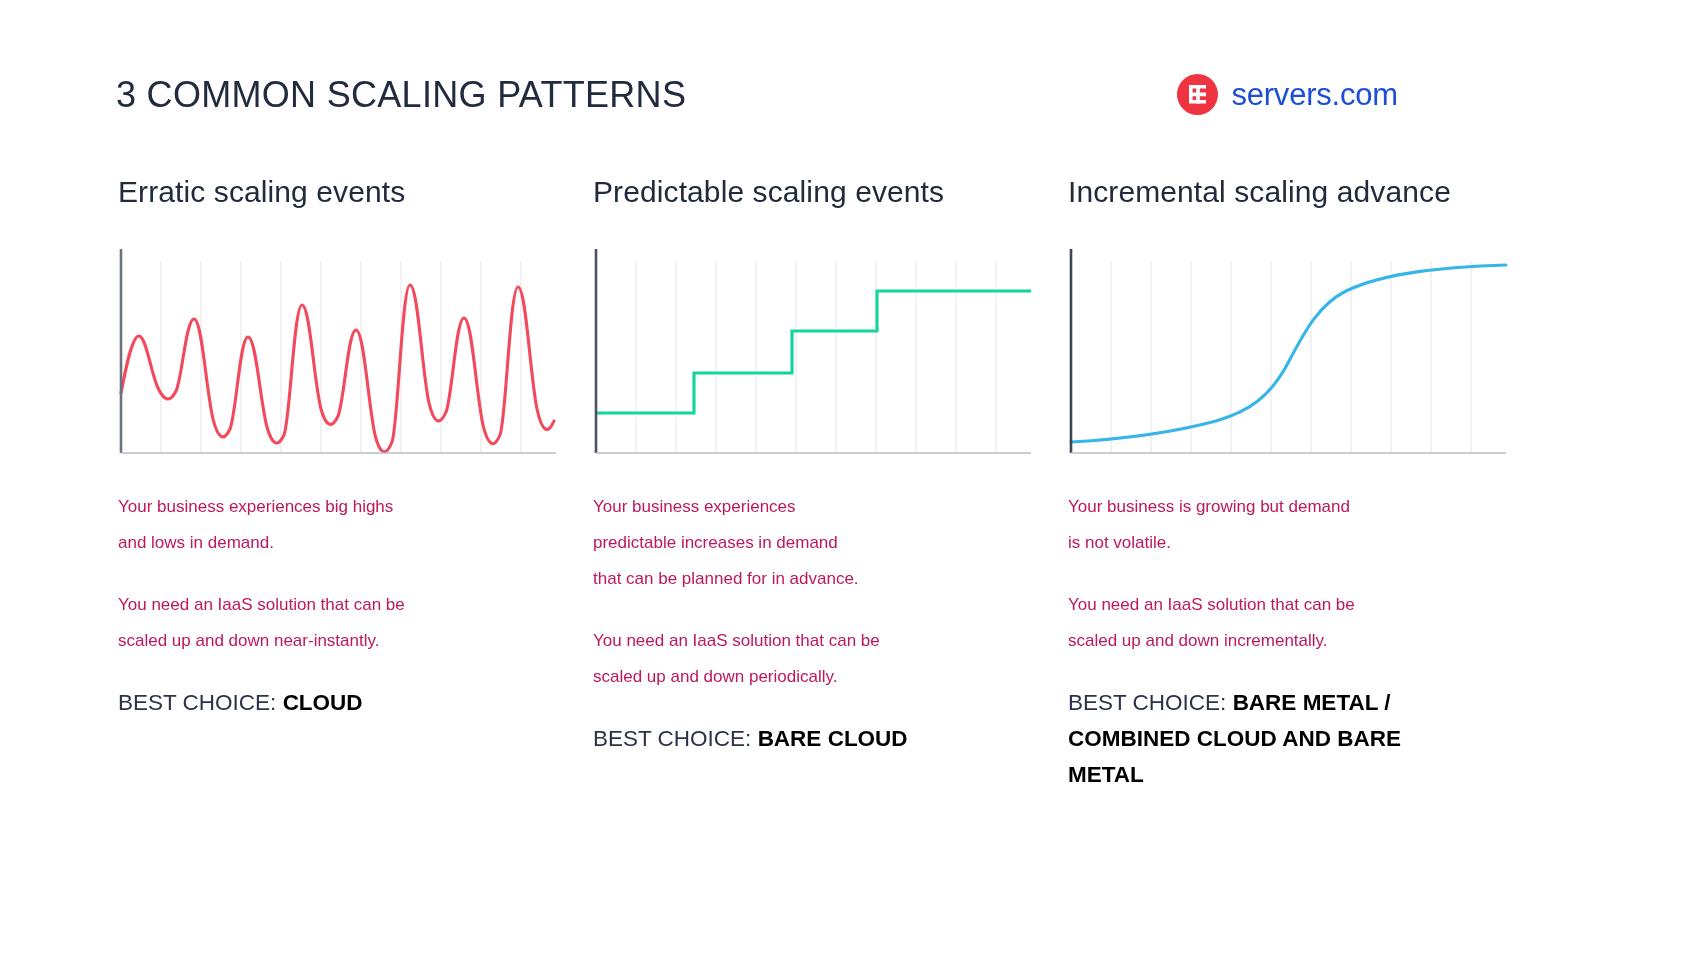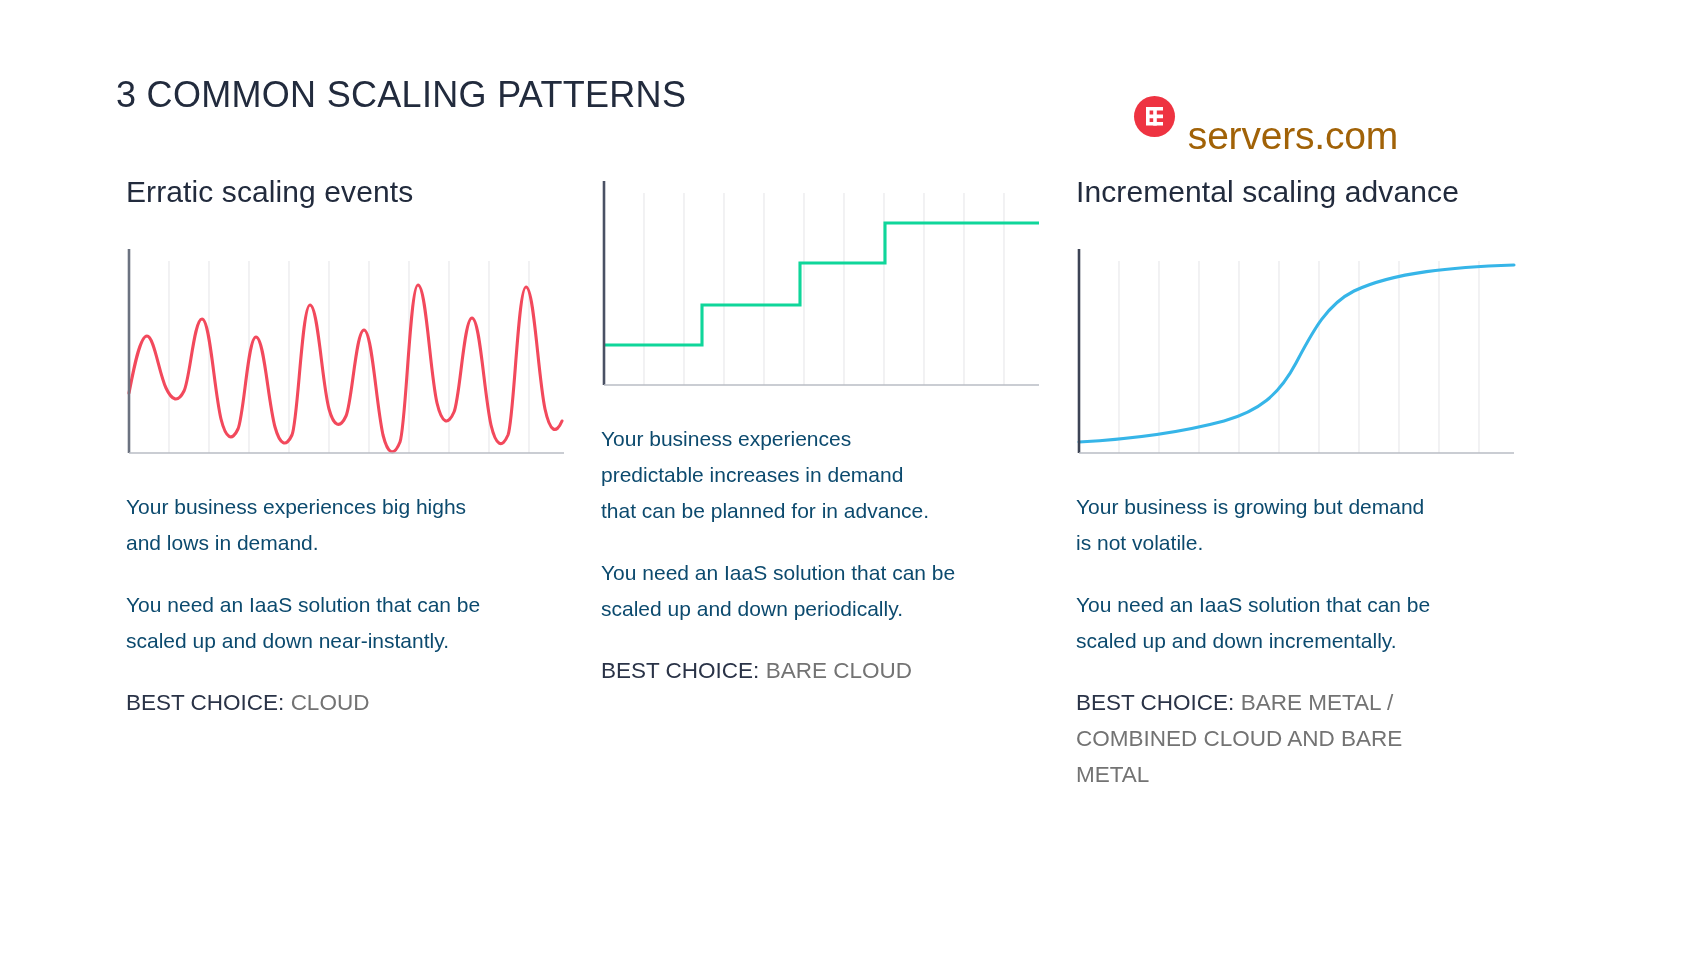--- a/index.html
+++ b/index.html
@@ -49,32 +49,31 @@
     background: #ee3341;
     position: relative;
     flex: 0 0 auto;
   }
   .brand-mark svg {
     position: absolute;
     left: 0;
     top: 0;
   }
   .brand-name {
-    font-size: 39px;
-    font-weight: 400;
-    color: #a16207;
+    font-size: 31px;
+    font-weight: 400;
+    color: #1d4ed8;
     letter-spacing: -0.2px;
     white-space: nowrap;
-    margin-top: 40px;
   }
 
   
   .columns {
     position: absolute;
-    left: 8px;
+    left: 0;
     top: 175px;
     width: 1547px;
     display: flex;
   }
   .column {
     width: 520px;
     position: relative;
   }
   .column.c1 { margin-left: 116px; }
   .column.c2 { margin-left: -6px; }
@@ -98,40 +97,40 @@
   }
   .chart svg {
     display: block;
   }
 
   
   .body-copy {
     margin-top: 6px;
   }
   .paragraph {
-    font-size: 21px;
+    font-size: 17px;
     line-height: 36px;
-    color: #0c4a6e;
+    color: #be185d;
     margin: 0 0 26px 2px;
     max-width: 420px;
     white-space: pre-line;
   }
   .best-choice {
     font-size: 22.5px;
     line-height: 36px;
     color: #2a3347;
     margin: 0 0 0 2px;
     max-width: 400px;
   }
   .best-choice .bc-label {
     font-weight: 400;
   }
   .best-choice .bc-value {
-    font-weight: 400;
-    color: #737373;
+    font-weight: 700;
+    color: #000000;
   }
   .col-2 .paragraph, .col-2 .best-choice { max-width: 410px; }
   .col-3 .paragraph, .col-3 .best-choice { max-width: 405px; }
 </style>
 </head>
 <body>
 
 <div class="header">
   <div class="page-title">3 COMMON SCALING PATTERNS</div>
   <div class="brand">
@@ -180,20 +179,21 @@
     <div class="body-copy">
       <p class="paragraph">Your business experiences big highs
 and lows in demand.</p>
       <p class="paragraph">You need an IaaS solution that can be
 scaled up and down near-instantly.</p>
       <p class="best-choice"><span class="bc-label">BEST CHOICE: </span><span class="bc-value">CLOUD</span></p>
     </div>
   </div>
 
   <div class="column c2 col-2">
+    <div class="col-heading">Predictable scaling events</div>
 
     <div class="chart">
       <svg width="444" height="218" viewBox="0 0 444 218">
         <g>
           <line x1="45" y1="18" x2="45" y2="210" stroke="#ececee" stroke-width="1.4"></line>
           <line x1="85" y1="18" x2="85" y2="210" stroke="#ececee" stroke-width="1.4"></line>
           <line x1="125" y1="18" x2="125" y2="210" stroke="#ececee" stroke-width="1.4"></line>
           <line x1="165" y1="18" x2="165" y2="210" stroke="#ececee" stroke-width="1.4"></line>
           <line x1="205" y1="18" x2="205" y2="210" stroke="#ececee" stroke-width="1.4"></line>
           <line x1="245" y1="18" x2="245" y2="210" stroke="#ececee" stroke-width="1.4"></line>

